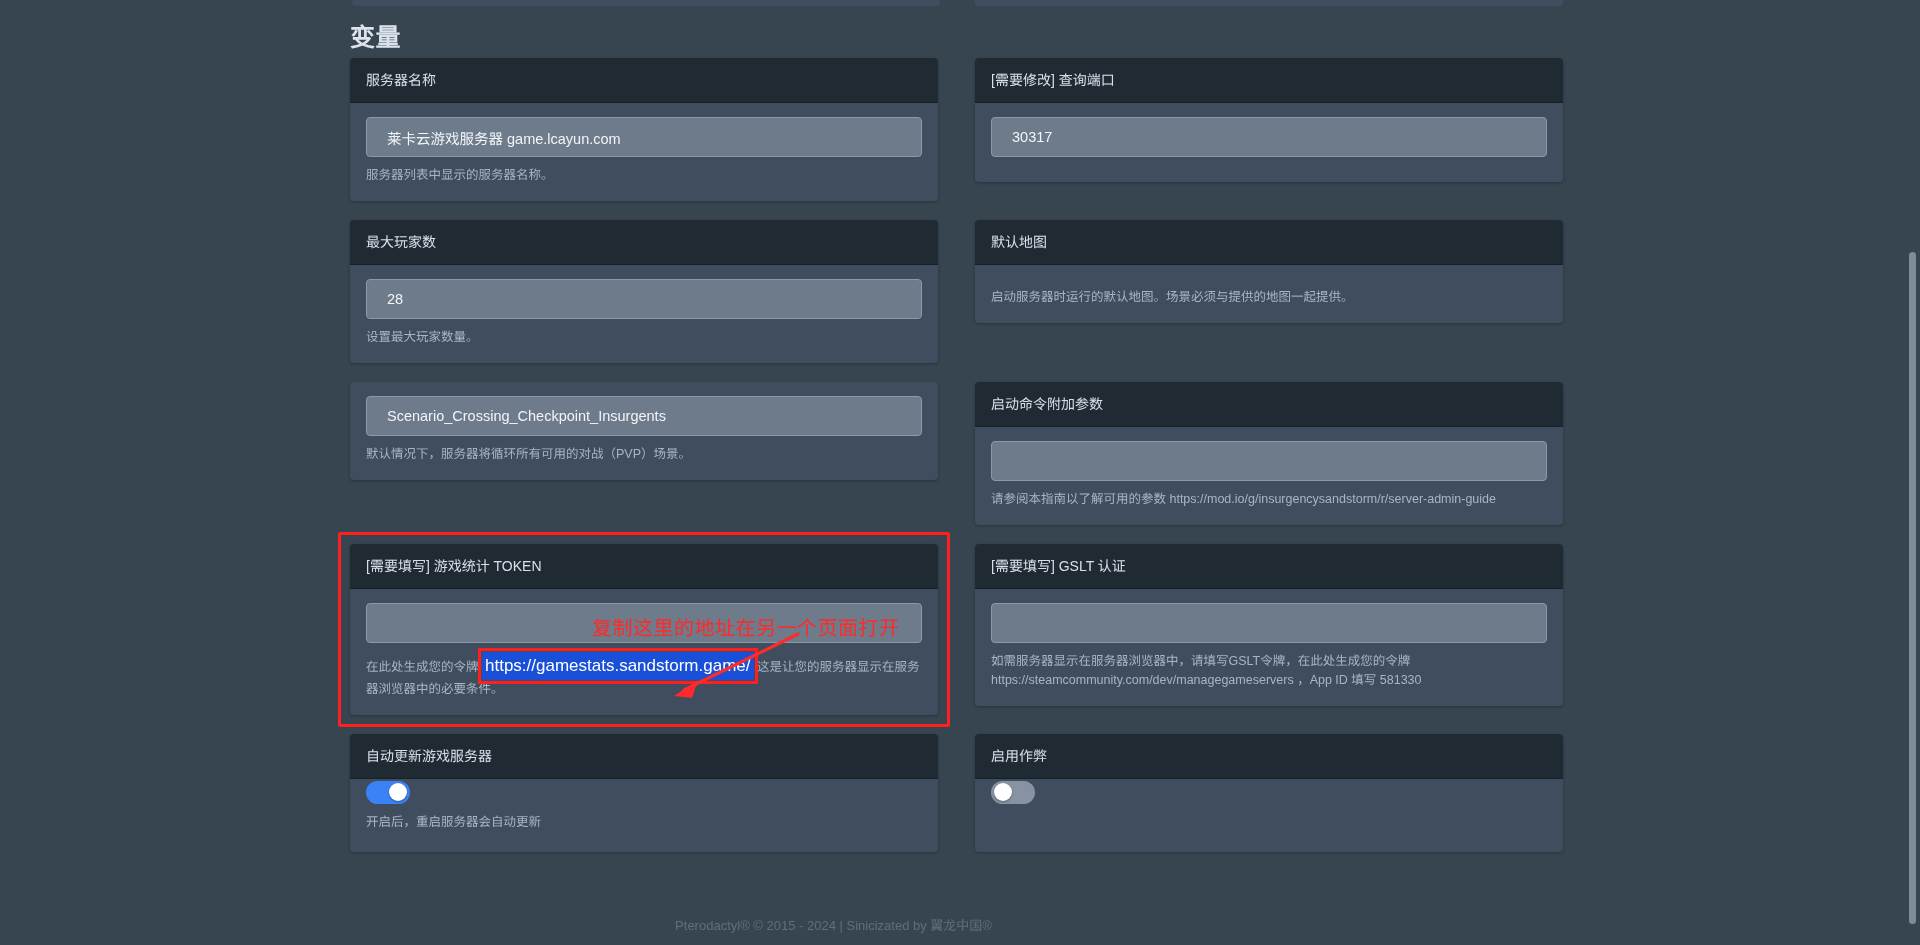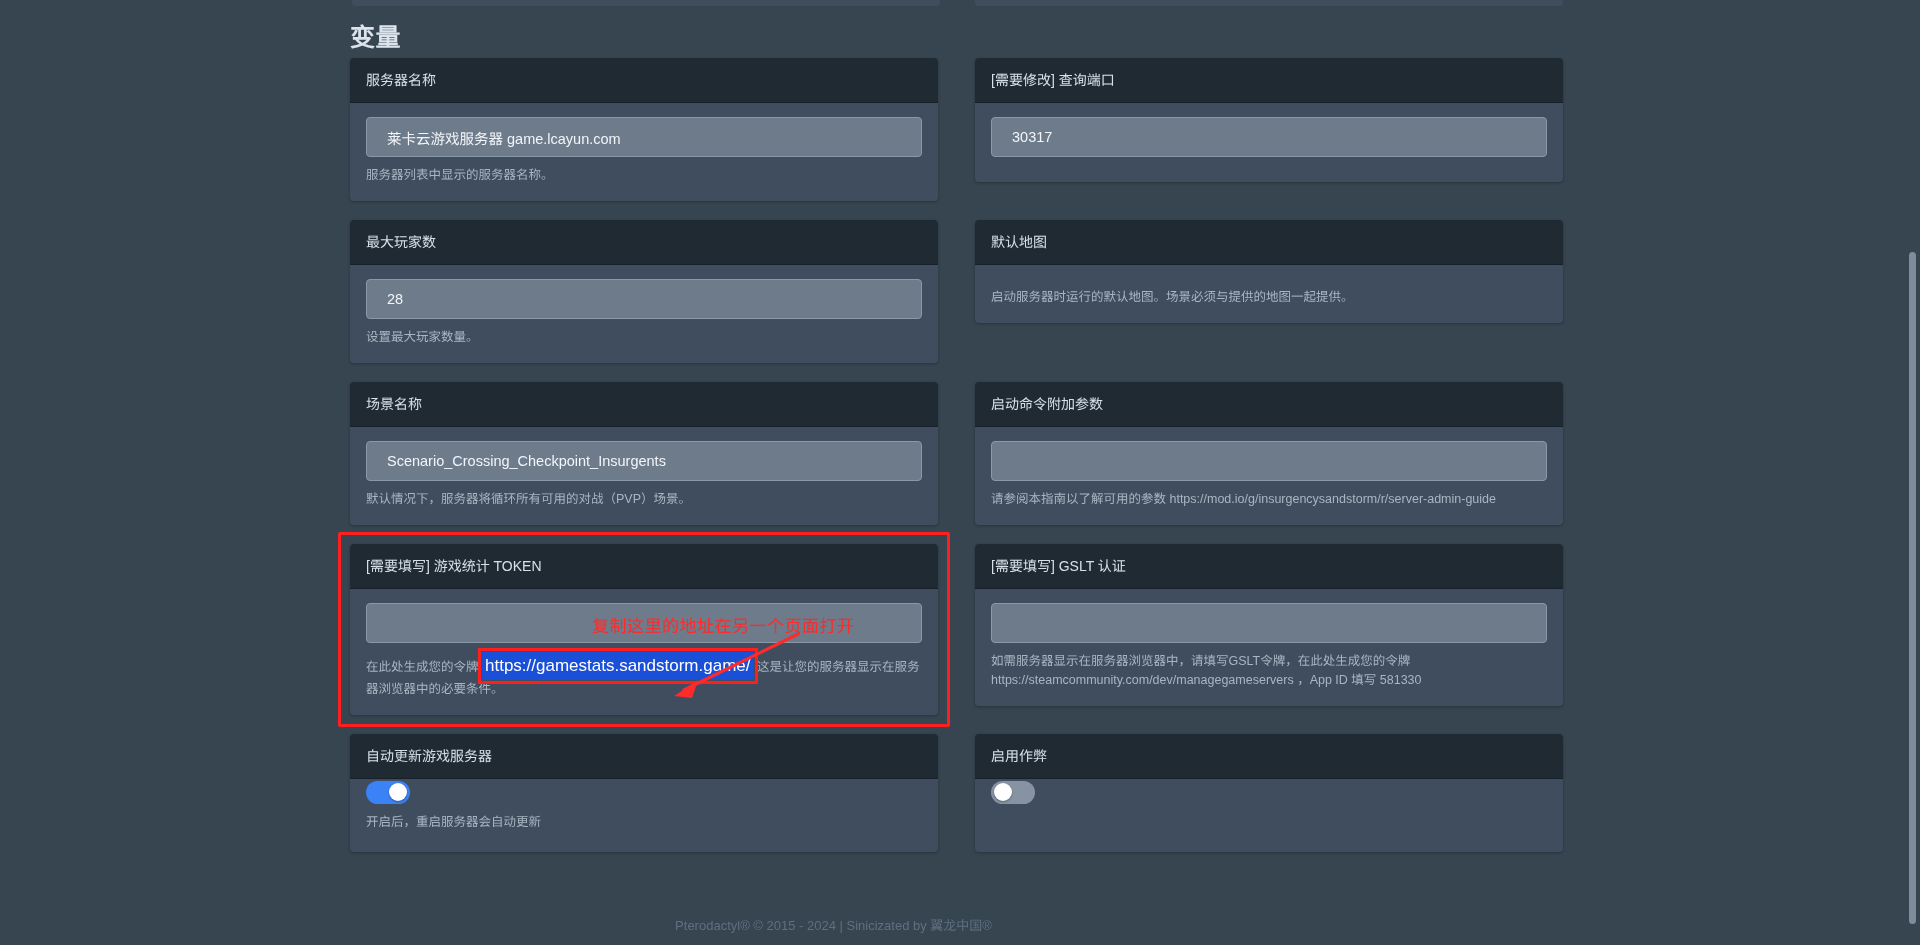--- a/index.html
+++ b/index.html
@@ -181,21 +181,21 @@
   
   .annotation {
     position: absolute;
     z-index: 9;
     pointer-events: none;
   }
   .annotation-text {
     left: 592px;
     top: 612px;
     color: #ff2a2a;
-    font-size: 17px;
+    font-size: 20px;
     font-weight: 400;
     white-space: nowrap;
     letter-spacing: 0.5px;
   }
   .annotation-arrow {
     left: 640px;
     top: 628px;
     width: 170px;
     height: 80px;
   }
@@ -281,21 +281,20 @@
         <div class="card">
           <div class="card-header">默认地图</div>
           <div class="card-body">
             <div class="field-desc">启动服务器时运行的默认地图。场景必须与提供的地图一起提供。</div>
           </div>
         </div>
       </div>
 
       <div class="cell">
         <div class="card">
-          <div class="card-header">场景名称</div>
           <div class="card-body">
             <input class="field-input" type="text" value="Scenario_Crossing_Checkpoint_Insurgents" style="">
             <div class="field-desc">默认情况下，服务器将循环所有可用的对战（PVP）场景。</div>
           </div>
         </div>
       </div>
 
       <div class="cell">
         <div class="card">
           <div class="card-header">启动命令附加参数</div>

